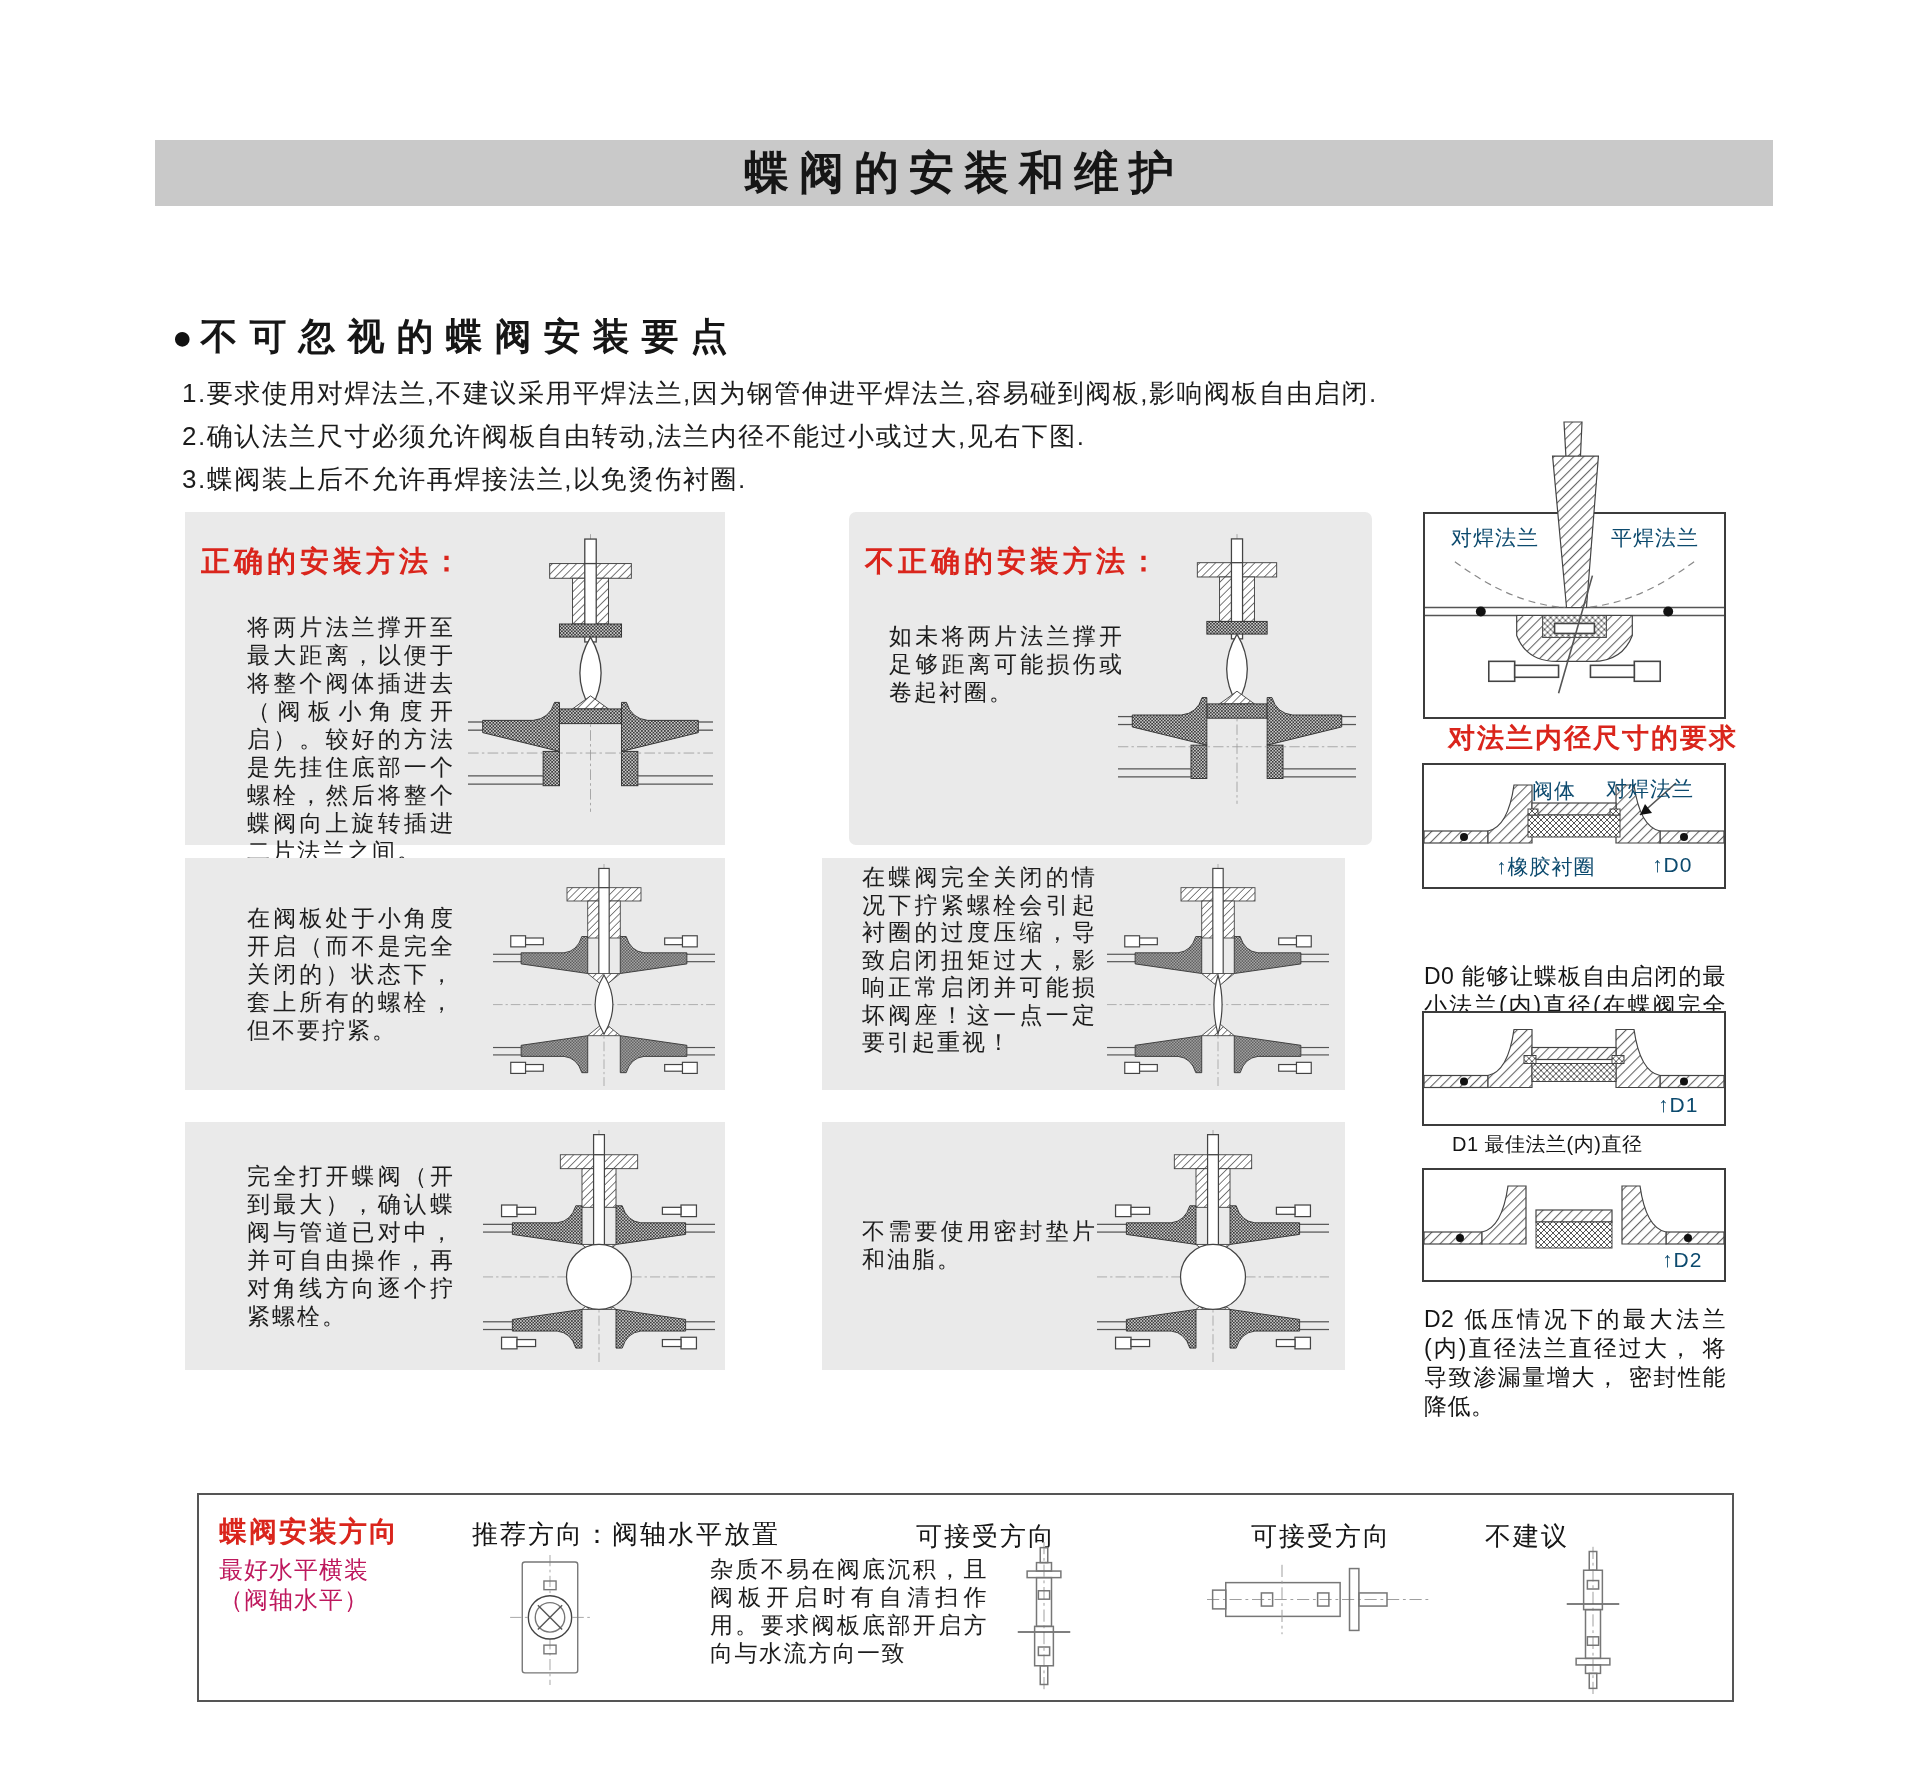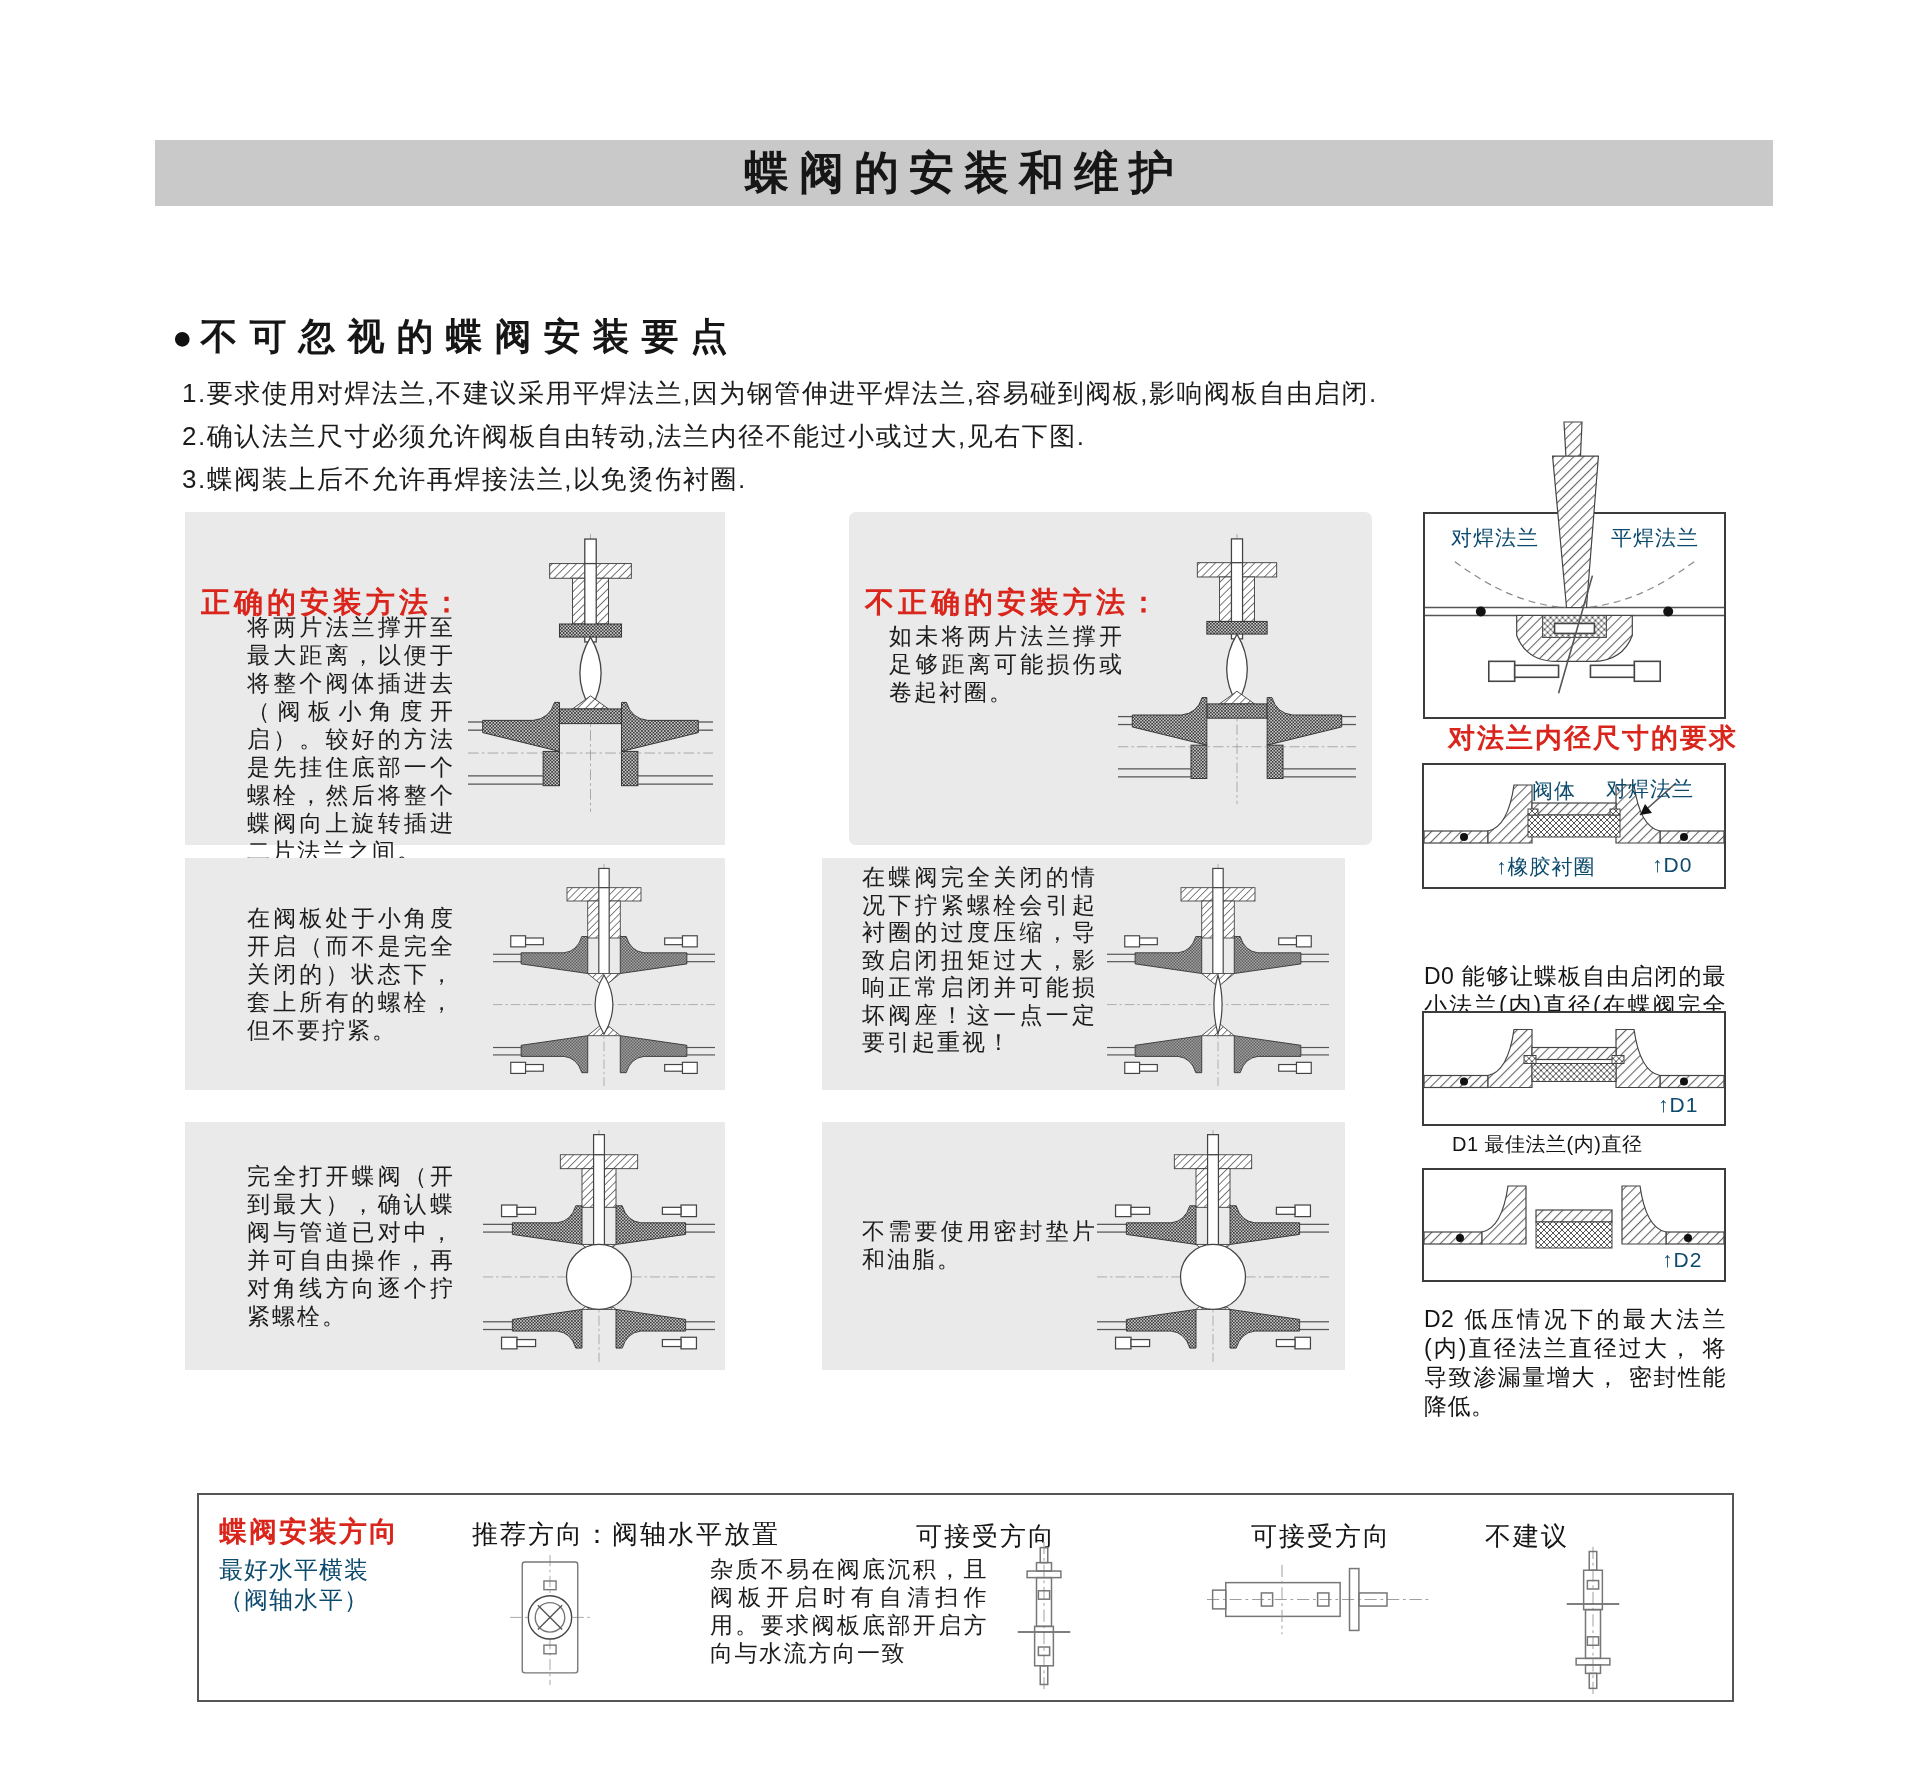--- a/index.html
+++ b/index.html
@@ -8,31 +8,31 @@
   
   .banner{position:absolute;left:155px;top:140px;width:1618px;height:66px;background:#c9c9c9;
           display:flex;align-items:center;justify-content:center;}
   .banner h1{margin:0;font-size:45px;font-weight:bold;letter-spacing:10px;color:#161616;}
   .section-header{position:absolute;left:172px;top:312px;display:flex;align-items:center;}
   .section-header .dot{font-size:34px;line-height:34px;margin-right:8px;color:#111;}
   .section-header .txt{font-size:37px;font-weight:bold;letter-spacing:12px;color:#161616;}
   .points{position:absolute;left:182px;top:372px;font-size:26px;line-height:43px;letter-spacing:1.5px;color:#1c1c1c;}
   
   .gray-box{position:absolute;background:#eaeaea;}
-  .box-title{position:absolute;color:#da251c;font-weight:bold;font-size:29px;letter-spacing:4px;white-space:nowrap;margin-top:41px;}
+  .box-title{position:absolute;color:#da251c;font-weight:bold;font-size:29px;letter-spacing:4px;white-space:nowrap;}
   .box-body{position:absolute;font-size:23px;line-height:28px;letter-spacing:2px;text-align:justify;color:#1c1c1c;}
   
   .wbox{position:absolute;background:#fff;border:2px solid #3c3c3c;}
   .req-title{position:absolute;color:#da251c;font-weight:bold;font-size:27px;letter-spacing:2px;white-space:nowrap;}
   .cap{position:absolute;font-size:23px;line-height:29px;text-align:justify;color:#141414;letter-spacing:0.5px;}
   .dlabel{position:absolute;font-size:21px;color:#0c4a6e;white-space:nowrap;letter-spacing:1px;}
   
   .bottom-box{position:absolute;left:197px;top:1493px;width:1533px;height:205px;border:2px solid #555;background:#fff;}
   .or-title{position:absolute;color:#da251c;font-weight:bold;font-size:28px;letter-spacing:2px;white-space:nowrap;}
-  .or-sub{position:absolute;font-size:24px;line-height:30px;color:#0c4a6e;letter-spacing:1px;}
+  .or-sub{position:absolute;font-size:24px;line-height:30px;color:#be185d;letter-spacing:1px;}
   .or-label{position:absolute;font-size:26px;color:#161616;letter-spacing:2px;white-space:nowrap;}
   .or-note{position:absolute;font-size:23px;line-height:28px;letter-spacing:1.5px;text-align:justify;color:#1c1c1c;}
   
   svg{display:block;overflow:visible;}
   .wh{fill:#fff;stroke:#444;stroke-width:1.6;}
   .wh2{fill:none;stroke:#777;stroke-width:1.6;}
   .ha{fill:url(#hatch);stroke:#444;stroke-width:1.2;}
   .xh{fill:url(#xhatch);stroke:#444;stroke-width:1;}
   .de{fill:url(#dense);stroke:#333;stroke-width:1.2;}
   .ln{stroke:#555;stroke-width:1.6;fill:none;}

